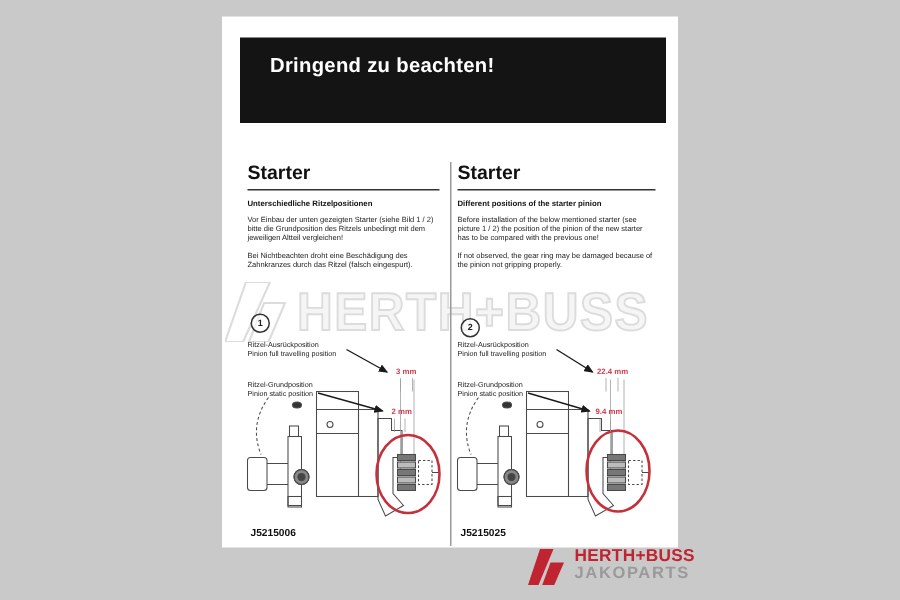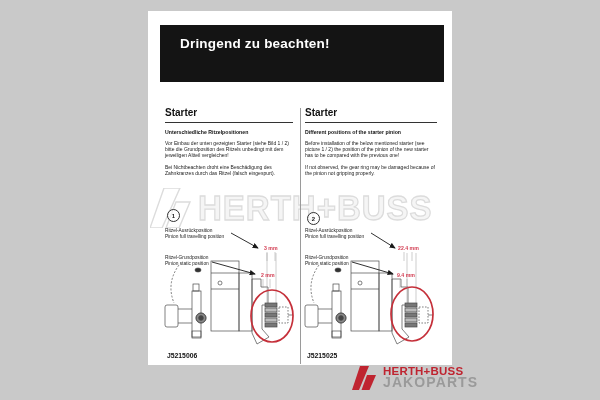--- a/index.html
+++ b/index.html
@@ -13,38 +13,38 @@
 
   
   .watermark { position:absolute; left:0px; top:174px; width:304px; height:46px; z-index:1; display:flex; align-items:center; overflow:hidden; }
   .wm-text { font-weight:bold; font-size:33px; letter-spacing:1px; color:#f5f5f5; -webkit-text-stroke:1.2px #dcdcdc; white-space:nowrap; transform:scaleY(1.08); }
   .wm-mark { margin:0 4px 0 2px; flex:0 0 auto; }
 
   
   .col { position:absolute; top:96px; z-index:2; }
   .col-left  { left:17px;  width:128px; }
   .col-right { left:157px; width:132px; }
-  .col h2 { font-size:10px; font-weight:bold; color:#111; padding-bottom:4px; border-bottom:0.8px solid #333; }
+  .col h2 { font-size:13px; font-weight:bold; color:#111; padding-bottom:4px; border-bottom:0.8px solid #333; }
   .col h3 { font-size:5.2px; font-weight:bold; color:#111; margin-top:6px; }
   .col p  { font-size:5px; line-height:6.2px; color:#222; margin-top:5px; }
   .divider { position:absolute; left:152px; top:97px; width:0.8px; height:256px; background:#9a9a9a; z-index:2; }
 
   
   .fig-num { position:absolute; width:13px; height:13px; border:0.9px solid #333; border-radius:50%; font-size:6px; font-weight:bold; color:#222; text-align:center; line-height:12px; z-index:4; background:rgba(255,255,255,0.6); }
   .fig-label { position:absolute; font-size:4.8px; line-height:5.8px; color:#222; z-index:4; }
   .fig-value { position:absolute; font-size:5.2px; font-weight:bold; color:#d23b50; z-index:4; white-space:nowrap; }
   .part-number { position:absolute; font-size:6.8px; font-weight:bold; color:#111; z-index:4; }
 
   .diagram-svg { position:absolute; left:0; top:0; z-index:2; }
 
   
   .logo { position:absolute; left:352px; top:366px; display:flex; align-items:flex-start; z-index:5; }
   .logo-mark { margin-right:5px; }
   .logo-brand { font-size:11.5px; font-weight:bold; color:#bf2430; letter-spacing:0.2px; line-height:11px; }
-  .logo-sub { font-size:14px; font-weight:bold; color:#9a9a9a; letter-spacing:1.1px; line-height:11px; }
+  .logo-sub { font-size:11px; font-weight:bold; color:#9a9a9a; letter-spacing:1.1px; line-height:11px; }
 </style>
 </head>
 <body>
 
 <div class="page">
 
   <div class="banner">
     <div class="banner-line">Dringend zu beachten!</div>
   </div>
 

